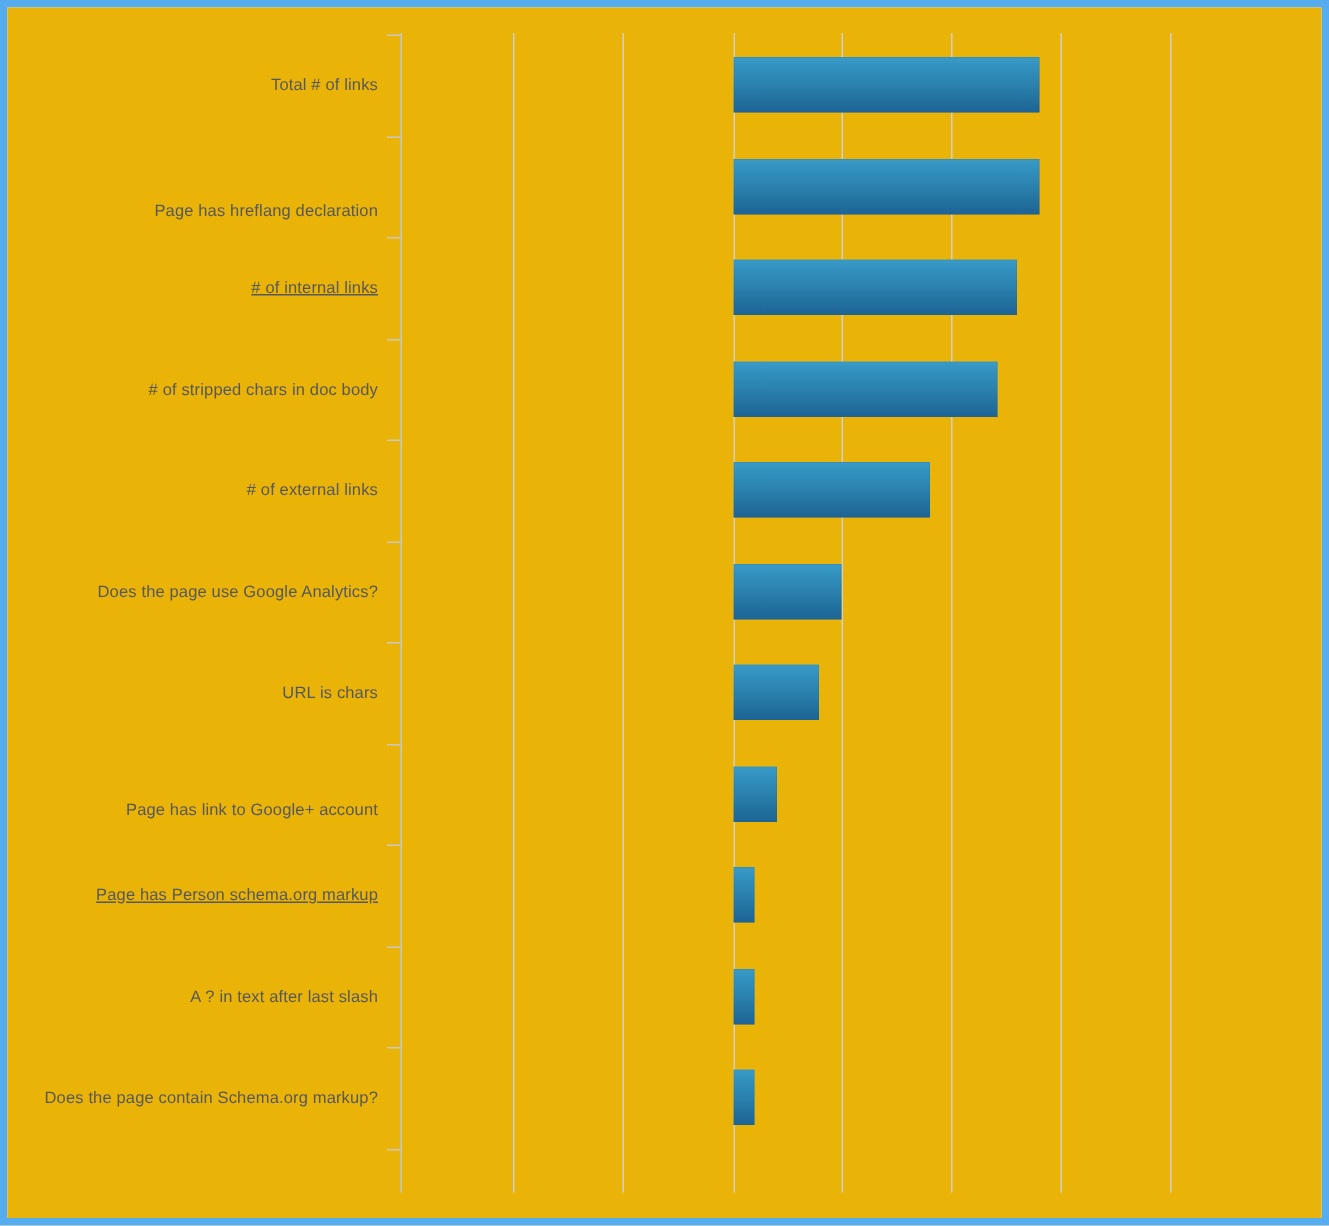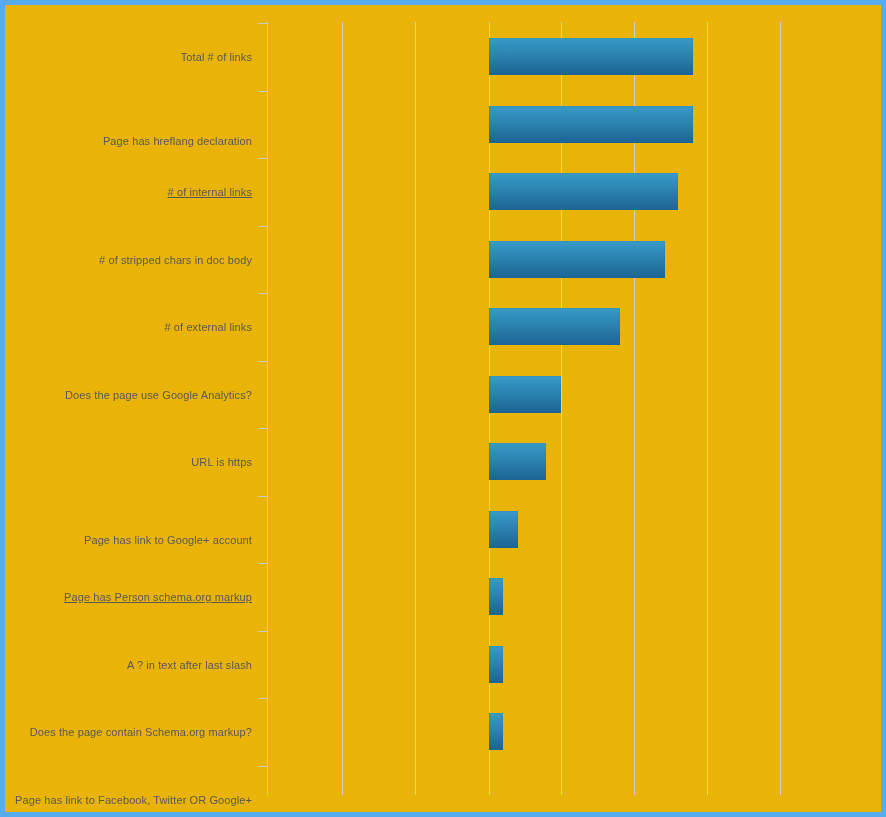--- a/index.html
+++ b/index.html
@@ -86,26 +86,25 @@
     <div class="y-tick" style="left:253px;top:626px;"></div>
     <div class="y-tick" style="left:253px;top:693px;"></div>
     <div class="y-tick" style="left:253px;top:761px;"></div>
 
     <div class="cat-label" style="top:46px;">Total # of links</div>
     <div class="cat-label" style="top:114px;margin-top:16px;">Page has hreflang declaration</div>
     <div class="cat-label" style="top:181px;text-decoration:underline;"># of internal links</div>
     <div class="cat-label" style="top:249px;"># of stripped chars in doc body</div>
     <div class="cat-label" style="top:316px;"># of external links</div>
     <div class="cat-label" style="top:384px;text-align:right;">Does the page use Google Analytics?</div>
-    <div class="cat-label" style="top:451px;">URL is https</div>
+    <div class="cat-label" style="top:451px;">URL is chars</div>
     <div class="cat-label" style="top:519px;margin-top:10px;">Page has link to Google+ account</div>
     <div class="cat-label" style="top:586px;text-decoration:underline;">Page has Person schema.org markup</div>
     <div class="cat-label" style="top:654px;">A ? in text after last slash</div>
     <div class="cat-label" style="top:721px;">Does the page contain Schema.org markup?</div>
-    <div class="cat-label" style="top:789px;">Page has link to Facebook, Twitter OR Google+</div>
 
     <div class="bar" style="left: 484px; top: 33px; width: 204px;"></div>
     <div class="bar" style="left: 484px; top: 101px; width: 204px;"></div>
     <div class="bar" style="left: 484px; top: 168px; width: 189px;"></div>
     <div class="bar" style="left: 484px; top: 236px; width: 176px;"></div>
     <div class="bar" style="left: 484px; top: 303px; width: 131px;"></div>
     <div class="bar" style="left: 484px; top: 371px; width: 72px;"></div>
     <div class="bar" style="left: 484px; top: 438px; width: 57px;"></div>
     <div class="bar" style="left: 484px; top: 506px; width: 29px;"></div>
     <div class="bar" style="left: 484px; top: 573px; width: 14px;"></div>

